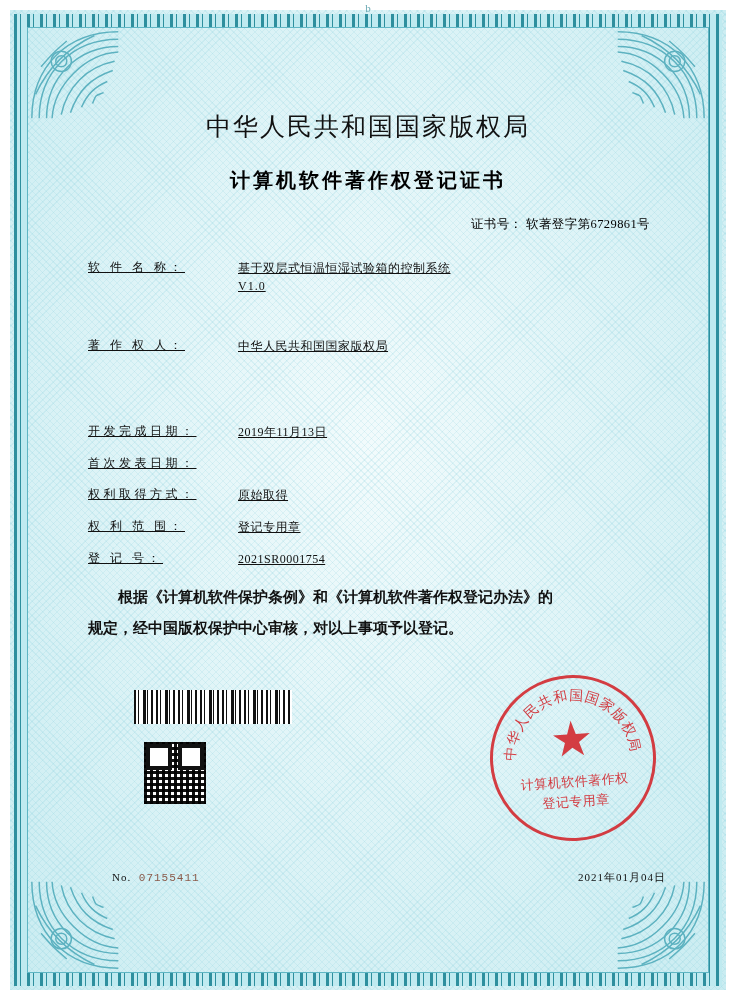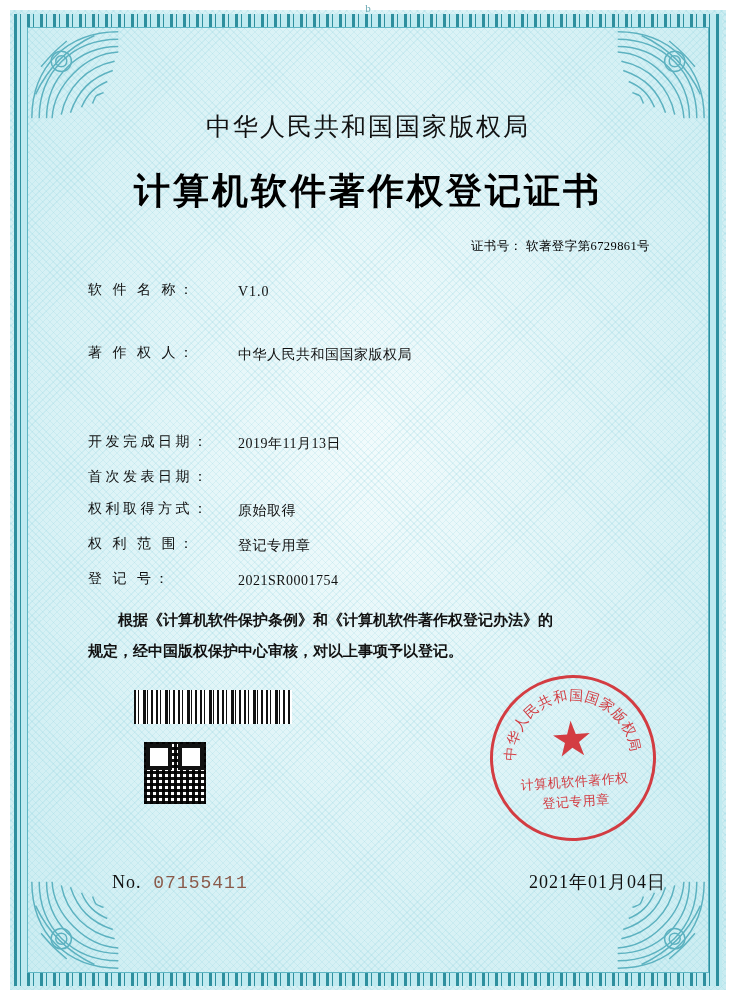--- a/index.html
+++ b/index.html
@@ -95,21 +95,21 @@
     text-align: center;
     font-size: 25px;
     letter-spacing: 2px;
     color: #111;
     font-family: "Liberation Serif", serif;
     font-weight: 400;
     margin-top: 50px;
   }
   .cert-title {
     text-align: center;
-    font-size: 36px;
+    font-size: 20px;
     font-weight: bold;
     letter-spacing: 3px;
     color: #000;
     margin-top: 24px;
   }
   .cert-no {
     text-align: right;
     font-size: 12.5px;
     color: #000000;
     margin-top: 22px;
@@ -118,22 +118,23 @@
   }
 
   .fields {
     margin-top: 26px;
     padding-left: 28px;
   }
   .row {
     display: flex;
     align-items: flex-start;
     margin-bottom: 16px;
-    font-size: 14px;
+    font-size: 12px;
     color: #111;
+    text-decoration: underline;
   }
   .row .lbl {
     width: 150px;
     flex: 0 0 150px;
     letter-spacing: 3.5px;
     white-space: nowrap;
   }
   .row .val {
     flex: 1;
     letter-spacing: .5px;
@@ -236,21 +237,21 @@
   .seal .l2 { top: 115px; }
 
   .footer {
     position: absolute;
     left: 112px;
     right: 70px;
     top: 870px;
     display: flex;
     justify-content: space-between;
     align-items: baseline;
-    font-size: 18px;
+    font-size: 11px;
     color: #111;
   }
   .footer .no {
     font-family: "Liberation Mono", monospace;
     letter-spacing: 1px;
     color: #8a5a4a;
   }
   .footer .no .pre { color: #111; font-family: "Liberation Serif", serif; }
   .footer .date { letter-spacing: 1px; padding-left: 26px; }
 </style>
@@ -333,20 +334,21 @@
 
   <div class="content">
     <div class="org-title">中华人民共和国国家版权局</div>
     <div class="cert-title">计算机软件著作权登记证书</div>
     <div class="cert-no">证书号：  软著登字第6729861号</div>
 
     <div class="fields">
       <div class="row">
         <span class="lbl">软 件 名 称：</span>
         <span class="val">
+          <span>基于双层式恒温恒湿试验箱的控制系统</span>
           <span class="v2">V1.0</span>
         </span>
       </div>
 
       <div class="gap-lg"></div>
 
       <div class="row">
         <span class="lbl">著 作 权 人：</span>
         <span class="val">中华人民共和国国家版权局</span>
       </div>

